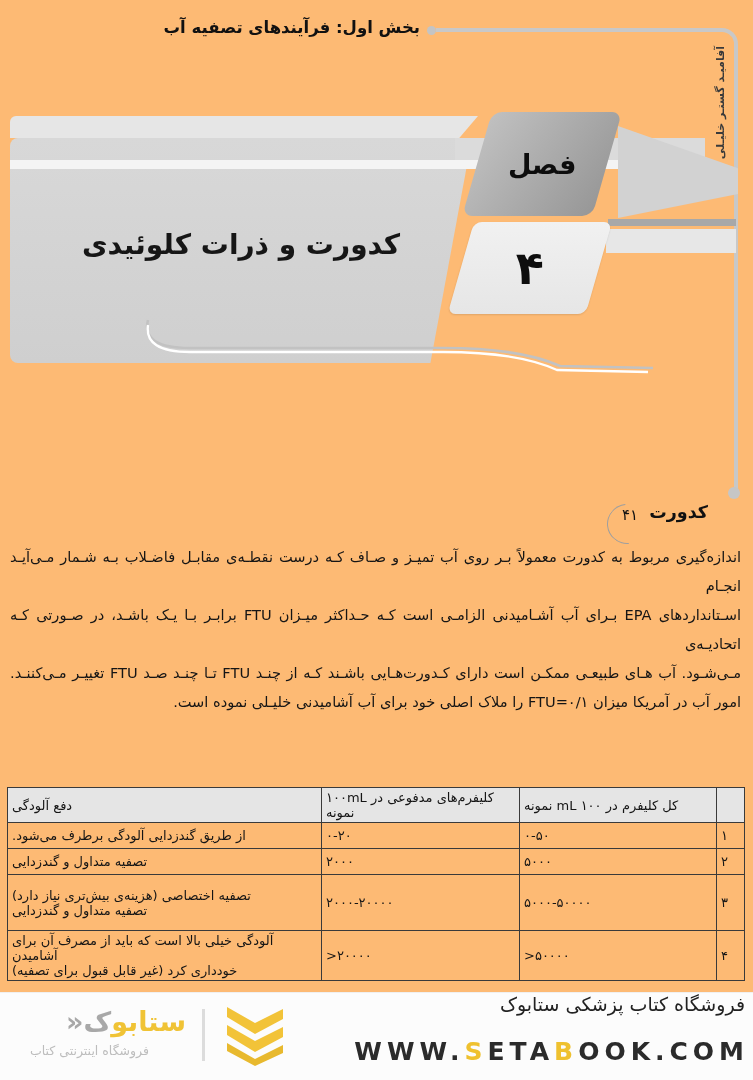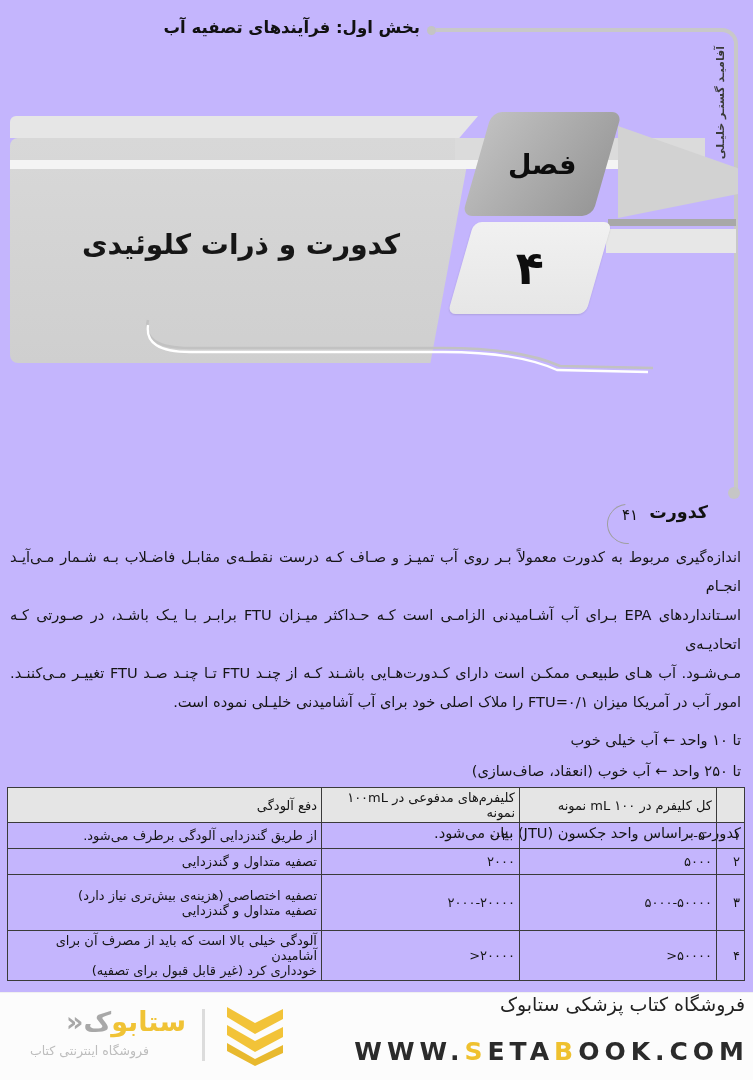--- a/index.html
+++ b/index.html
@@ -1,16 +1,16 @@
 <!DOCTYPE html>
 <html lang="fa"><head>
 <meta charset="utf-8">
 <style>
   html,body{margin:0;padding:0;background:#fff;}
-  .page{position:relative;width:753px;height:1080px;background:#c4b5fd;overflow:hidden;
+  .page{position:relative;width:753px;height:1080px;background:#fdba74;overflow:hidden;
         font-family:"DejaVu Sans","Liberation Sans",sans-serif;color:#111;direction:rtl;}
   
   .hdr-title{position:absolute;top:18px;right:333px;font-size:16.5px;font-weight:bold;white-space:nowrap;}
   .hdr-line{position:absolute;left:436px;top:28px;width:298px;height:462px;
             border-top:4px solid #c8c8c8;border-right:4px solid #c8c8c8;border-top-right-radius:16px;}
   .hdr-dot-start{position:absolute;left:427px;top:26px;width:9px;height:9px;border-radius:50%;background:#c4c4c4;}
   .hdr-dot-end{position:absolute;left:728px;top:487px;width:12px;height:12px;border-radius:50%;background:#c6c6c6;}
   .watermark{position:absolute;left:714px;top:178px;width:132px;height:18px;
              transform:rotate(-90deg);transform-origin:0 0;font-size:11px;font-weight:bold;color:#3a3a3a;
              white-space:nowrap;letter-spacing:.5px;}
@@ -48,21 +48,21 @@
   
   .body-text{position:absolute;left:10px;right:12px;top:542px;font-size:14.6px;color:#151515;}
   .line{line-height:29px;text-align:justify;text-align-last:justify;}
   .line.endline{text-align:right;text-align-last:right;}
   .bullets{margin-top:8px;}
   .bullet{line-height:31px;text-align:right;}
   .ltr{direction:ltr;unicode-bidi:isolate;}
   
   table.coli{position:absolute;right:8px;top:787px;width:737px;border-collapse:collapse;
              table-layout:fixed;font-size:13px;color:#151515;border:1.5px solid #2f2f2f;}
-  table.coli th,table.coli td{border:1px solid #3a3a3a;text-align:right;vertical-align:middle;
+  table.coli th,table.coli td{border:1px solid #3a3a3a;text-align:left;vertical-align:middle;
              padding:2px 4px;font-weight:normal;}
   table.coli thead th{background:#e5e5e5;height:30px;}
   .num-cell{direction:ltr;}
   .r1{height:26px;} .r2{height:26px;} .r3{height:56px;} .r4{height:48px;}
   
   .footer{position:absolute;left:0;top:992px;width:753px;height:88px;background:#fcfcfc;border-top:1px solid #f0f0f0;}
   .store-title{position:absolute;right:8px;top:0;font-size:19px;color:#222;}
   .store-url{position:absolute;right:4px;top:44px;direction:ltr;font-size:25px;font-weight:bold;
              letter-spacing:5px;color:#2b2b2b;white-space:nowrap;}
   .store-url .yl{color:#efc12f;}
@@ -108,26 +108,20 @@
   <div class="sec-heading">کدورت</div>
 
   <div class="body-text">
     <div class="line">اندازه‌گیری مربوط به کدورت معمولاً بـر روی آب تمیـز و صـاف کـه درست نقطـه‌ی مقابـل فاضـلاب بـه شـمار مـی‌آیـد انجـام</div>
     <div class="line">اسـتانداردهای EPA بـرای آب آشـامیدنی الزامـی است کـه حـداکثر میـزان FTU برابـر بـا یـک باشـد، در صـورتی کـه اتحادیـه‌ی</div>
     <div class="line">مـی‌شـود. آب هـای طبیعـی ممکـن است دارای کـدورت‌هـایی باشـند کـه از چنـد FTU تـا چنـد صـد FTU تغییـر مـی‌کننـد.</div>
     <div class="line endline">
       <span>امور آب در آمریکا میزان</span>
       <span class="ltr">FTU=۰/۱</span>
       <span>را ملاک اصلی خود برای آب آشامیدنی خلیـلی نموده است.</span>
-    </div>
-    <div class="bullets">
-      <div class="bullet">تا ۱۰ واحد ← آب خیلی خوب</div>
-      <div class="bullet">تا ۲۵۰ واحد ← آب خوب (انعقاد، صاف‌سازی)</div>
-      <div class="bullet">بیش از ۲۵۰ واحد ← آب ضعیف (تصفیه‌ی اختصاصی)</div>
-      <div class="bullet">کدورت براساس واحد جکسون (JTU) بیان می‌شود.</div>
     </div>
   </div>
 
   <table class="coli" dir="rtl">
     <colgroup>
       <col style="width:28px">
         <col style="width:197px">
         <col style="width:198px">
         <col style="width:314px">
     </colgroup>

